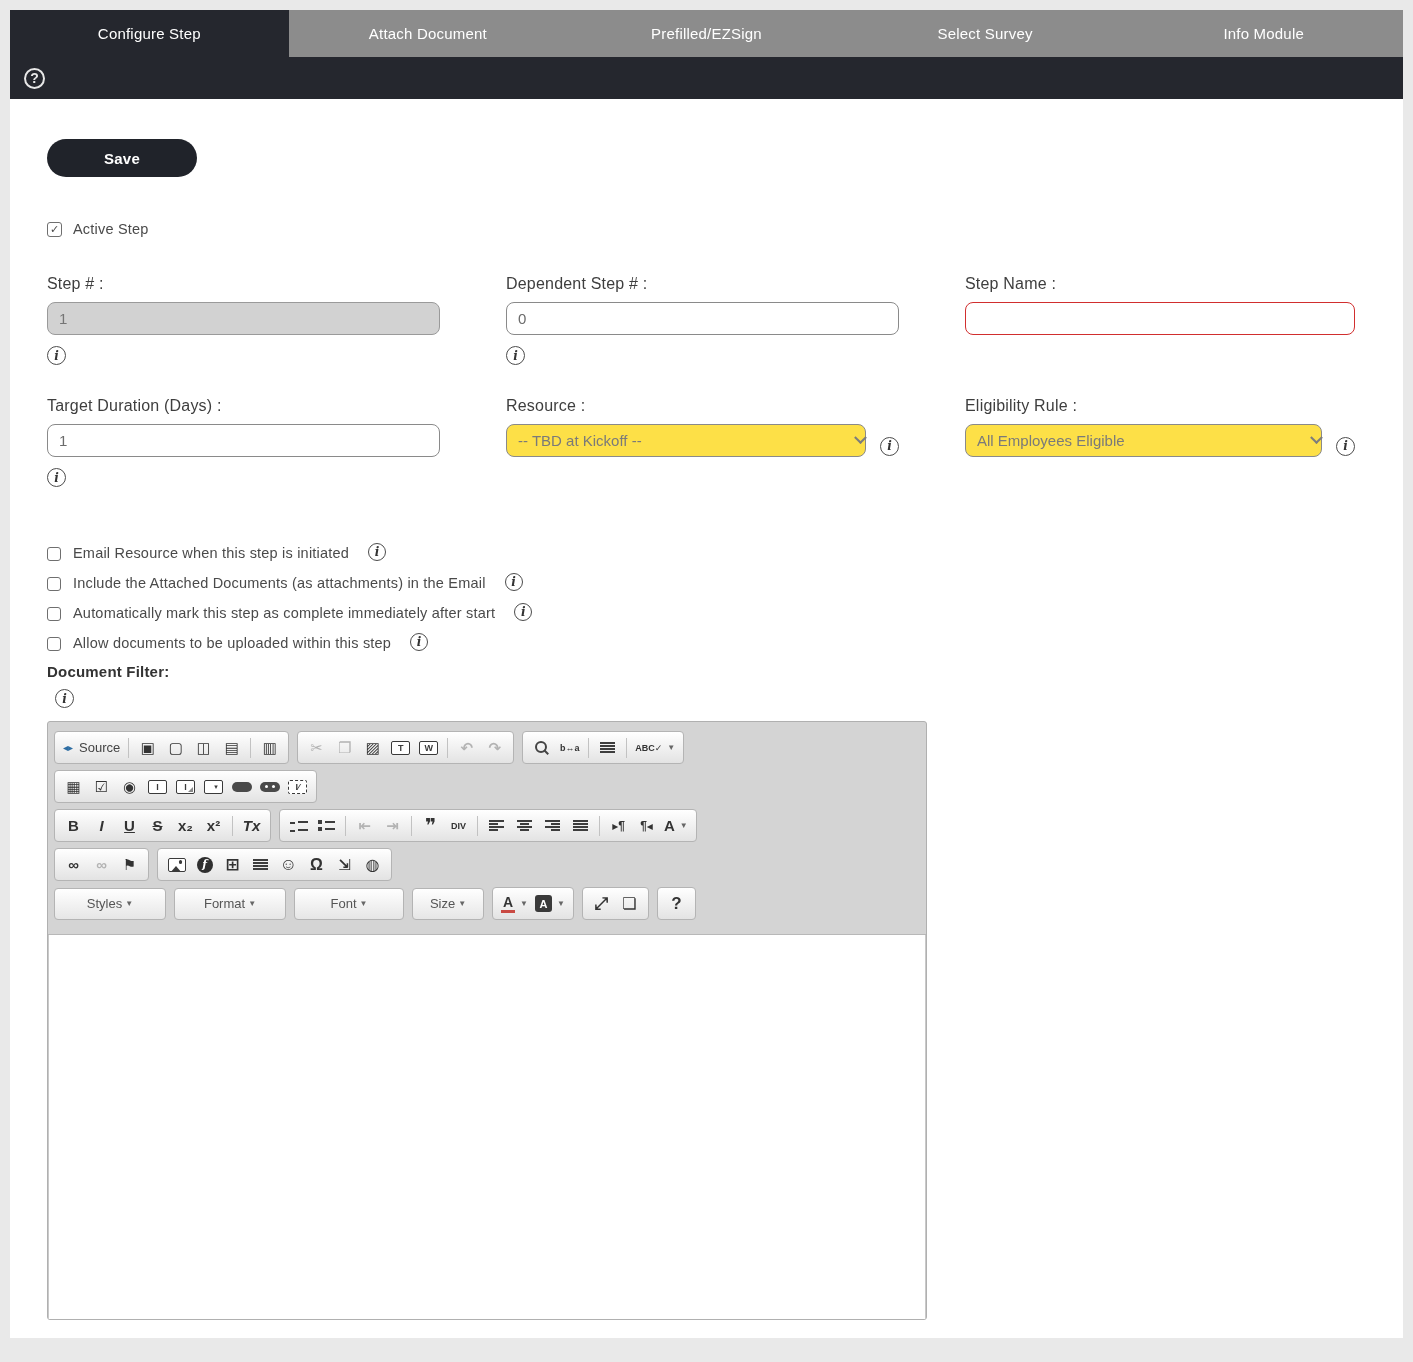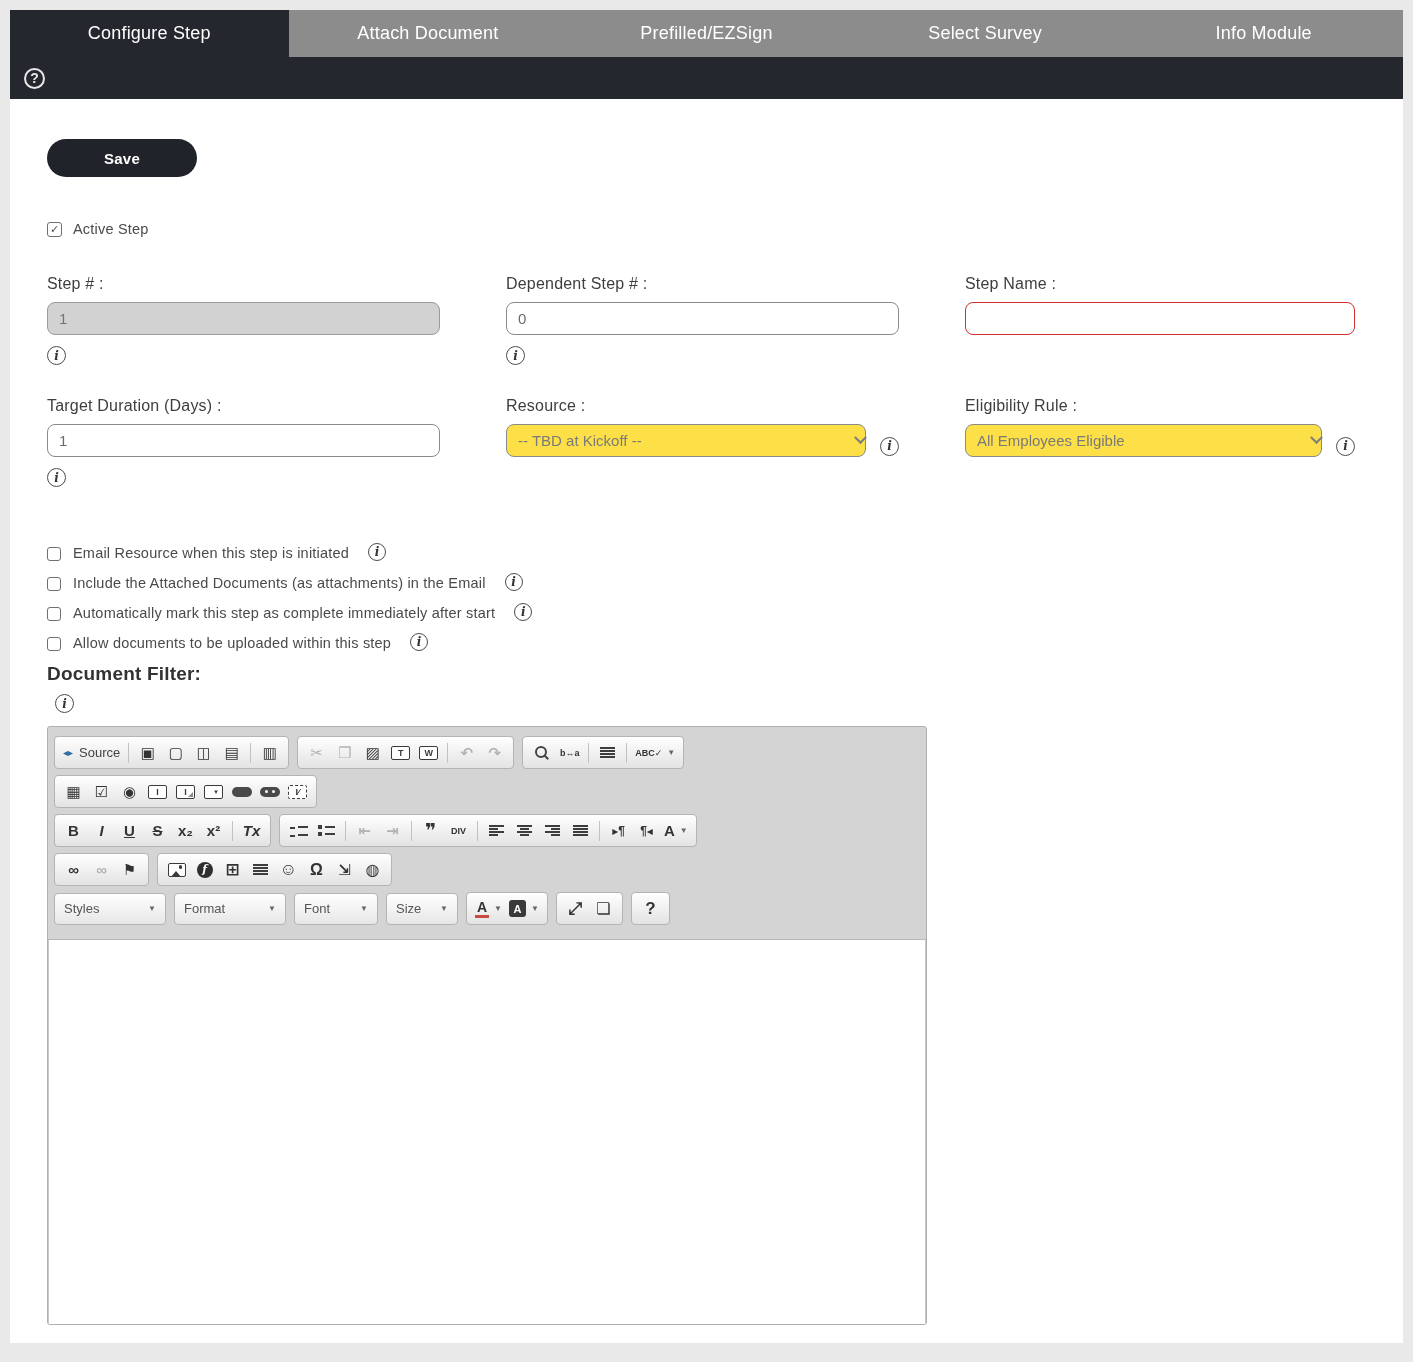--- a/index.html
+++ b/index.html
@@ -8,21 +8,21 @@
     background:#e9e9e9;
     font-family:"Liberation Sans","DejaVu Sans",sans-serif;
     color:#3f3f3f;
   }
   .page { width:1393px; margin:10px auto 0 auto; background:#fff; padding-bottom:18px; }
 
   
   .tabs { display:flex; height:47px; }
   .tab {
     flex:1 1 0; display:flex; align-items:center; justify-content:center;
-    background:#8c8c8c; color:#fff; font-size:18px; letter-spacing:.2px; cursor:pointer;
+    background:#8c8c8c; color:#fff; font-size:15px; letter-spacing:.2px; cursor:pointer;
   }
   .tab.active { background:#25272e; }
   .subbar { height:42px; background:#25272e; display:flex; align-items:center; padding-left:14px; }
   .help {
     width:21px; height:21px; border:2px solid #e8e8e8; border-radius:50%;
     color:#e8e8e8; font:bold 14px "Liberation Sans",sans-serif;
     display:flex; align-items:center; justify-content:center; cursor:pointer;
   }
 
   
@@ -63,21 +63,21 @@
     padding:0 0 0 11px; cursor:pointer; background:#fde047;
   }
   .selectbox .selval { font-size:15px; color:#7a7a7a; }
   .chev { width:9px; height:9px; border-right:2.4px solid #7d7d7d; border-bottom:2.4px solid #7d7d7d; transform:rotate(45deg) translate(-2px,-2px); }
 
   
   .cblist { margin-top:56px; }
   .cbrow { display:flex; align-items:flex-end; gap:12px; margin-bottom:12px; }
   .cbrow .cb { width:14px; height:14px; }
   .cbrow .info { width:18px; height:18px; margin-left:7px; }
-  .docfilter { font-size:19px; font-weight:bold; color:#333; margin-top:6px; letter-spacing:.2px; }
+  .docfilter { font-size:15px; font-weight:bold; color:#333; margin-top:6px; letter-spacing:.2px; }
   .docfilter-info { margin:9px 0 0 8px; }
 
   
   .stepinstr { font-size:16px; color:#3e3e3e; margin-top:36px; letter-spacing:.2px; }
   .editor { width:880px; margin-top:13px; border:1px solid #b0b0b0; background:#d4d4d4; border-radius:3px; }
   .tb-area { padding:6px 4px 8px 6px; border-bottom:1px solid #b8b8b8; }
   .tb-row { display:flex; align-items:center; gap:8px; margin:3px 0 6px 0; flex-wrap:nowrap; }
   .tb-group {
     display:inline-flex; align-items:center; gap:1px;
     background:linear-gradient(#ffffff,#e3e3e3); border:1px solid #b4b4b4;
@@ -87,25 +87,25 @@
     min-width:27px; height:26px; padding:0 3px; display:inline-flex; align-items:center; justify-content:center;
     font-size:15px; font-weight:bold; color:#333; border-radius:2px; cursor:pointer; gap:2px;
   }
   .tb-btn.dim { color:#b3b3b3; }
   .tb-btn .small { font-size:9px; font-weight:bold; }
   .tb-sep { width:1px; height:20px; background:#c2c2c2; margin:0 4px; flex:0 0 auto; }
   .src-txt { font-size:13px; font-weight:normal; color:#444; margin-left:4px; }
   .caret { font-size:8px; color:#666; margin-left:3px; }
 
   .tb-select {
-    display:inline-flex; align-items:center; justify-content:space-between;
+    display:inline-flex; align-items:center; justify-content:center;
     background:linear-gradient(#ffffff,#e6e6e6); border:1px solid #b4b4b4; border-radius:4px;
     height:32px; padding:0 9px; font-size:13px; color:#555; cursor:pointer;
   }
-  .w112 { width:112px; } .w106 { width:84px; } .w72 { width:72px; }
+  .w112 { width:112px; } .w106 { width:110px; } .w72 { width:72px; }
 
   
   .i-bars { width:15px; height:12px; display:flex; flex-direction:column; justify-content:space-between; }
   .i-bars i { display:block; height:2px; background:#3d3d3d; width:100%; }
   .i-bars.left  i:nth-child(even){ width:62%; }
   .i-bars.center i:nth-child(even){ width:62%; margin:0 auto; }
   .i-bars.right i:nth-child(even){ width:62%; margin-left:auto; }
   .i-list { display:flex; flex-direction:column; gap:3px; }
   .i-list .li { display:flex; align-items:center; gap:3px; }
   .i-list .pt { width:4px; height:4px; background:#3d3d3d; flex:0 0 auto; }

